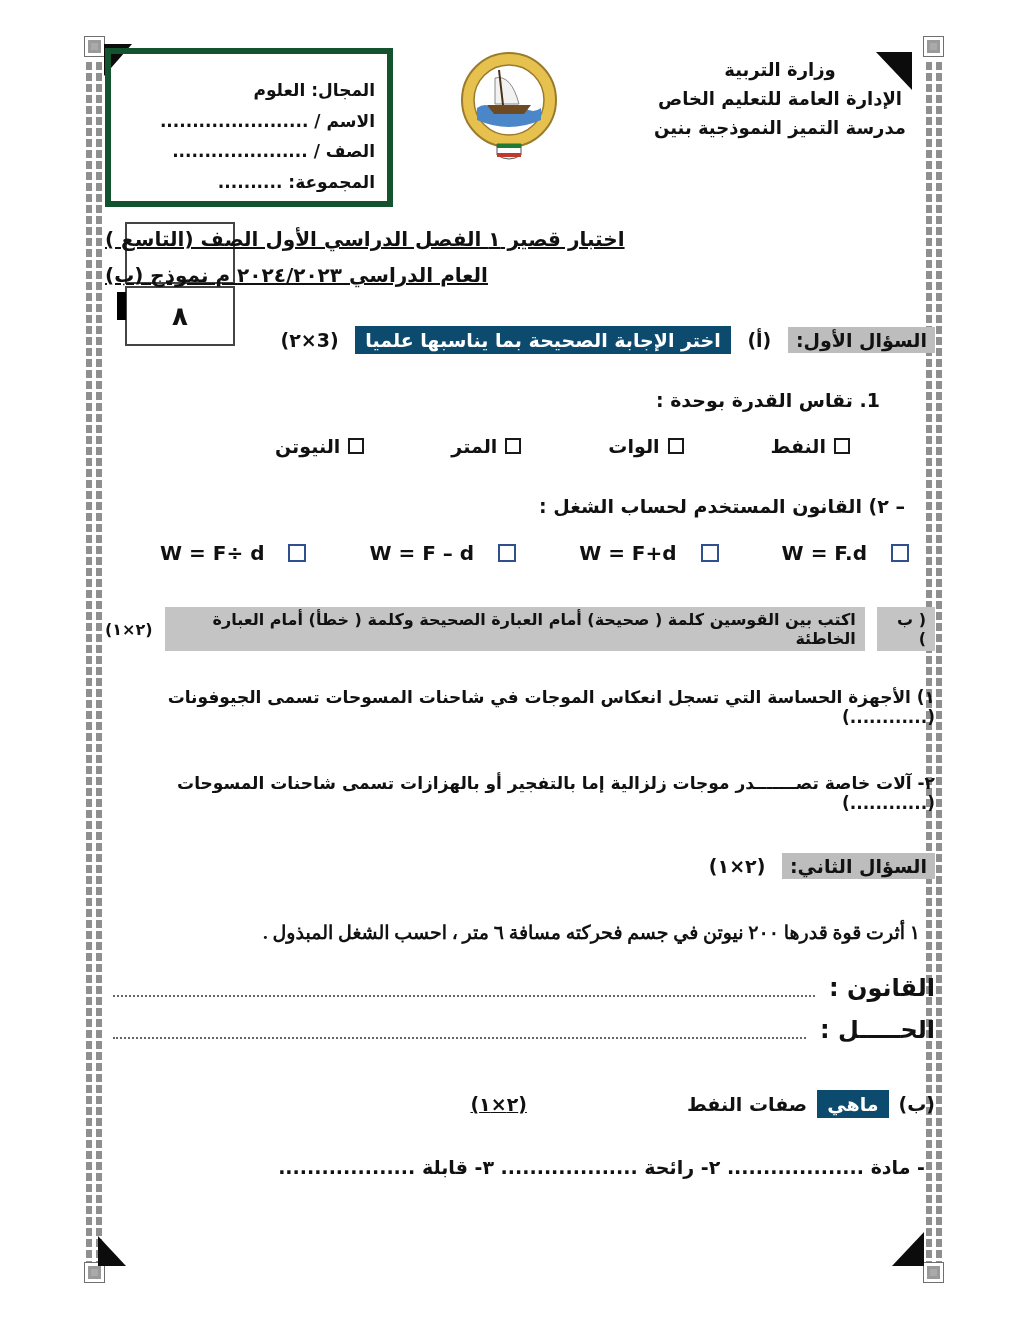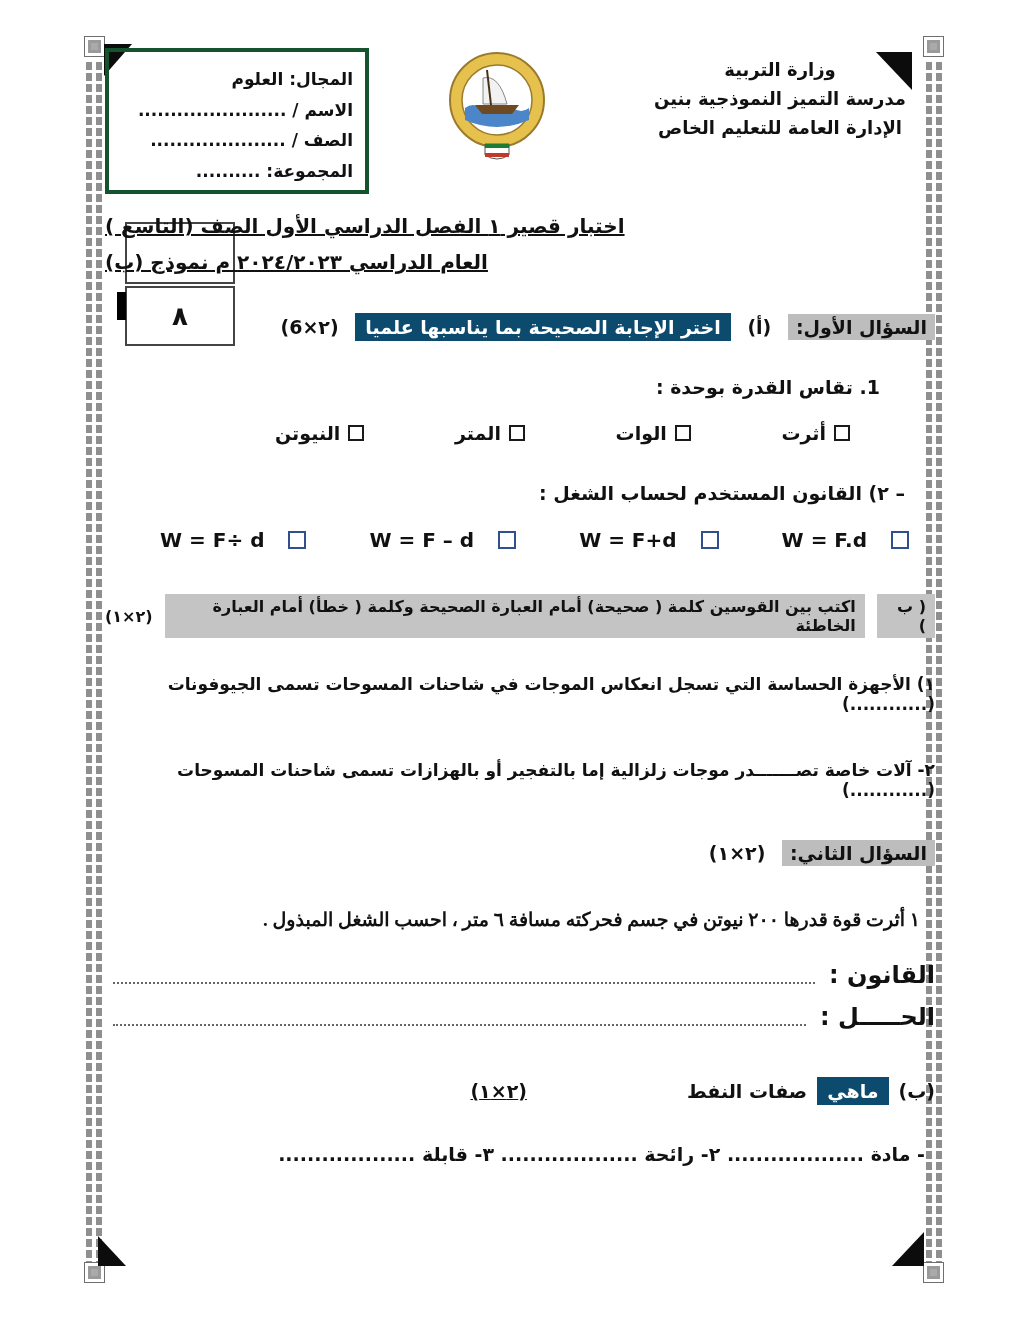--- a/index.html
+++ b/index.html
@@ -24,21 +24,21 @@
   .tri-tr { left:876px; top:52px;  width:36px; height:38px; clip-path:polygon(0 0, 100% 0, 100% 100%); }
   .tri-bl { left:98px;  top:1236px; width:28px; height:30px; clip-path:polygon(0 0, 0 100%, 100% 100%); }
   .tri-br { left:892px; top:1232px; width:32px; height:34px; clip-path:polygon(100% 0, 100% 100%, 0 100%); }
 
   .content { position:absolute; left:105px; top:48px; width:830px; }
 
   
   .header-row { display:flex; align-items:flex-start; }
   .ministry { width:310px; text-align:center; font-size:18px; font-weight:bold; line-height:1.6; padding-top:8px; }
   .logo-wrap { flex:1; display:flex; justify-content:center; padding-top:2px; }
-  .info-box { width:264px; border:4px solid #14532d; padding:12px 12px 4px; font-size:17px; font-weight:bold; line-height:1.8; }
+  .info-box { width:288px; border:6px solid #14532d; padding:21px 12px 4px; font-size:17px; font-weight:bold; line-height:1.8; }
 
   
   .title { text-align:left; font-weight:bold; font-size:20px; text-decoration:underline; }
   .title1 { margin-top:20px; }
   .title2 { margin-top:12px; }
 
   
   .grade-top    { position:absolute; left:125px; top:222px; width:110px; height:62px; border:2px solid #444; background:#fff; }
   .grade-bottom { position:absolute; left:125px; top:286px; width:110px; height:60px; border:2px solid #444; background:#fff;
                   display:flex; align-items:center; justify-content:center; font-size:26px; font-weight:bold; }
@@ -102,22 +102,22 @@
   <div class="grade-bottom">
     <span>٨</span>
   </div>
   <div class="grade-tab"></div>
 
   <div class="content" dir="rtl">
 
     <div class="header-row">
       <div class="ministry">
         <div>وزارة التربية</div>
+        <div>الإدارة العامة للتعليم الخاص</div>
         <div>مدرسة التميز النموذجية بنين</div>
-        <div>الإدارة العامة للتعليم الخاص</div>
       </div>
 
       <div class="logo-wrap">
         <svg width="100" height="112" viewBox="0 0 100 112">
           <circle cx="50" cy="50" r="47" fill="#e6c14d" stroke="#9a7b2d" stroke-width="2"></circle>
           <circle cx="50" cy="50" r="35" fill="#ffffff" stroke="#9a7b2d" stroke-width="1.5"></circle>
           <path d="M18 58 q8 -6 16 0 q8 6 16 0 q8 -6 16 0 q8 6 16 0 l0 12 q-32 14 -64 0 z" fill="#4a86c8"></path>
           <path d="M28 55 l44 0 l-7 9 l-30 0 z" fill="#6e4a23"></path>
           <path d="M36 28 q16 -4 24 26 l-24 0 z" fill="#f2f2f2" stroke="#888" stroke-width="1"></path>
           <line x1="40" y1="20" x2="44" y2="55" stroke="#4a3115" stroke-width="2"></line>
@@ -135,27 +135,27 @@
       </div>
     </div>
 
     <div class="title title1">اختبار قصير ١  الفصل الدراسي الأول الصف (التاسع )</div>
     <div class="title title2">العام الدراسي ٢٠٢٤/٢٠٢٣ م نموذج (ب)</div>
 
     <div class="q-header">
       <span class="hl-gray">السؤال الأول:</span>
       <span>(أ)</span>
       <span class="hl-black">اختر الإجابة الصحيحة بما يناسبها  علميا</span>
-      <span class="marks">(٢×6)</span>
+      <span class="marks">(3×٢)</span>
     </div>
 
     <div class="item-line item1">1.   تقاس القدرة بوحدة :</div>
     <div class="opt-row opt-row1">
       <span class="opt" dir="ltr">
-        <span>أثرت</span>
+        <span>النفط</span>
         <span class="cbx"></span>
       </span>
       <span class="opt" dir="ltr">
         <span>الوات</span>
         <span class="cbx"></span>
       </span>
       <span class="opt" dir="ltr">
         <span>المتر</span>
         <span class="cbx"></span>
       </span>

